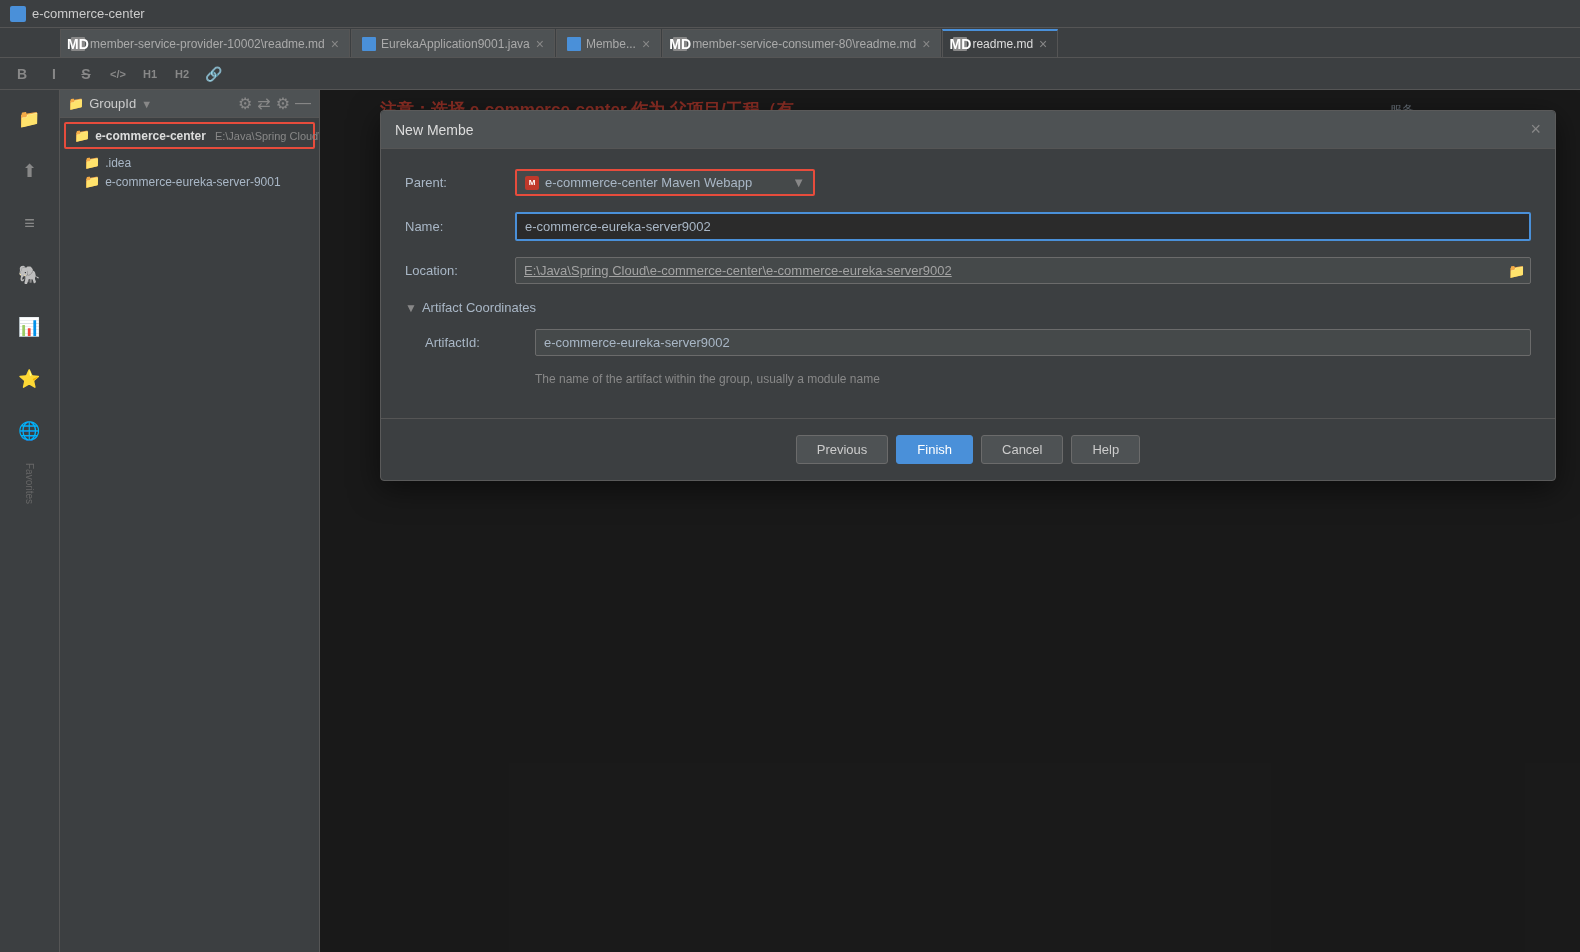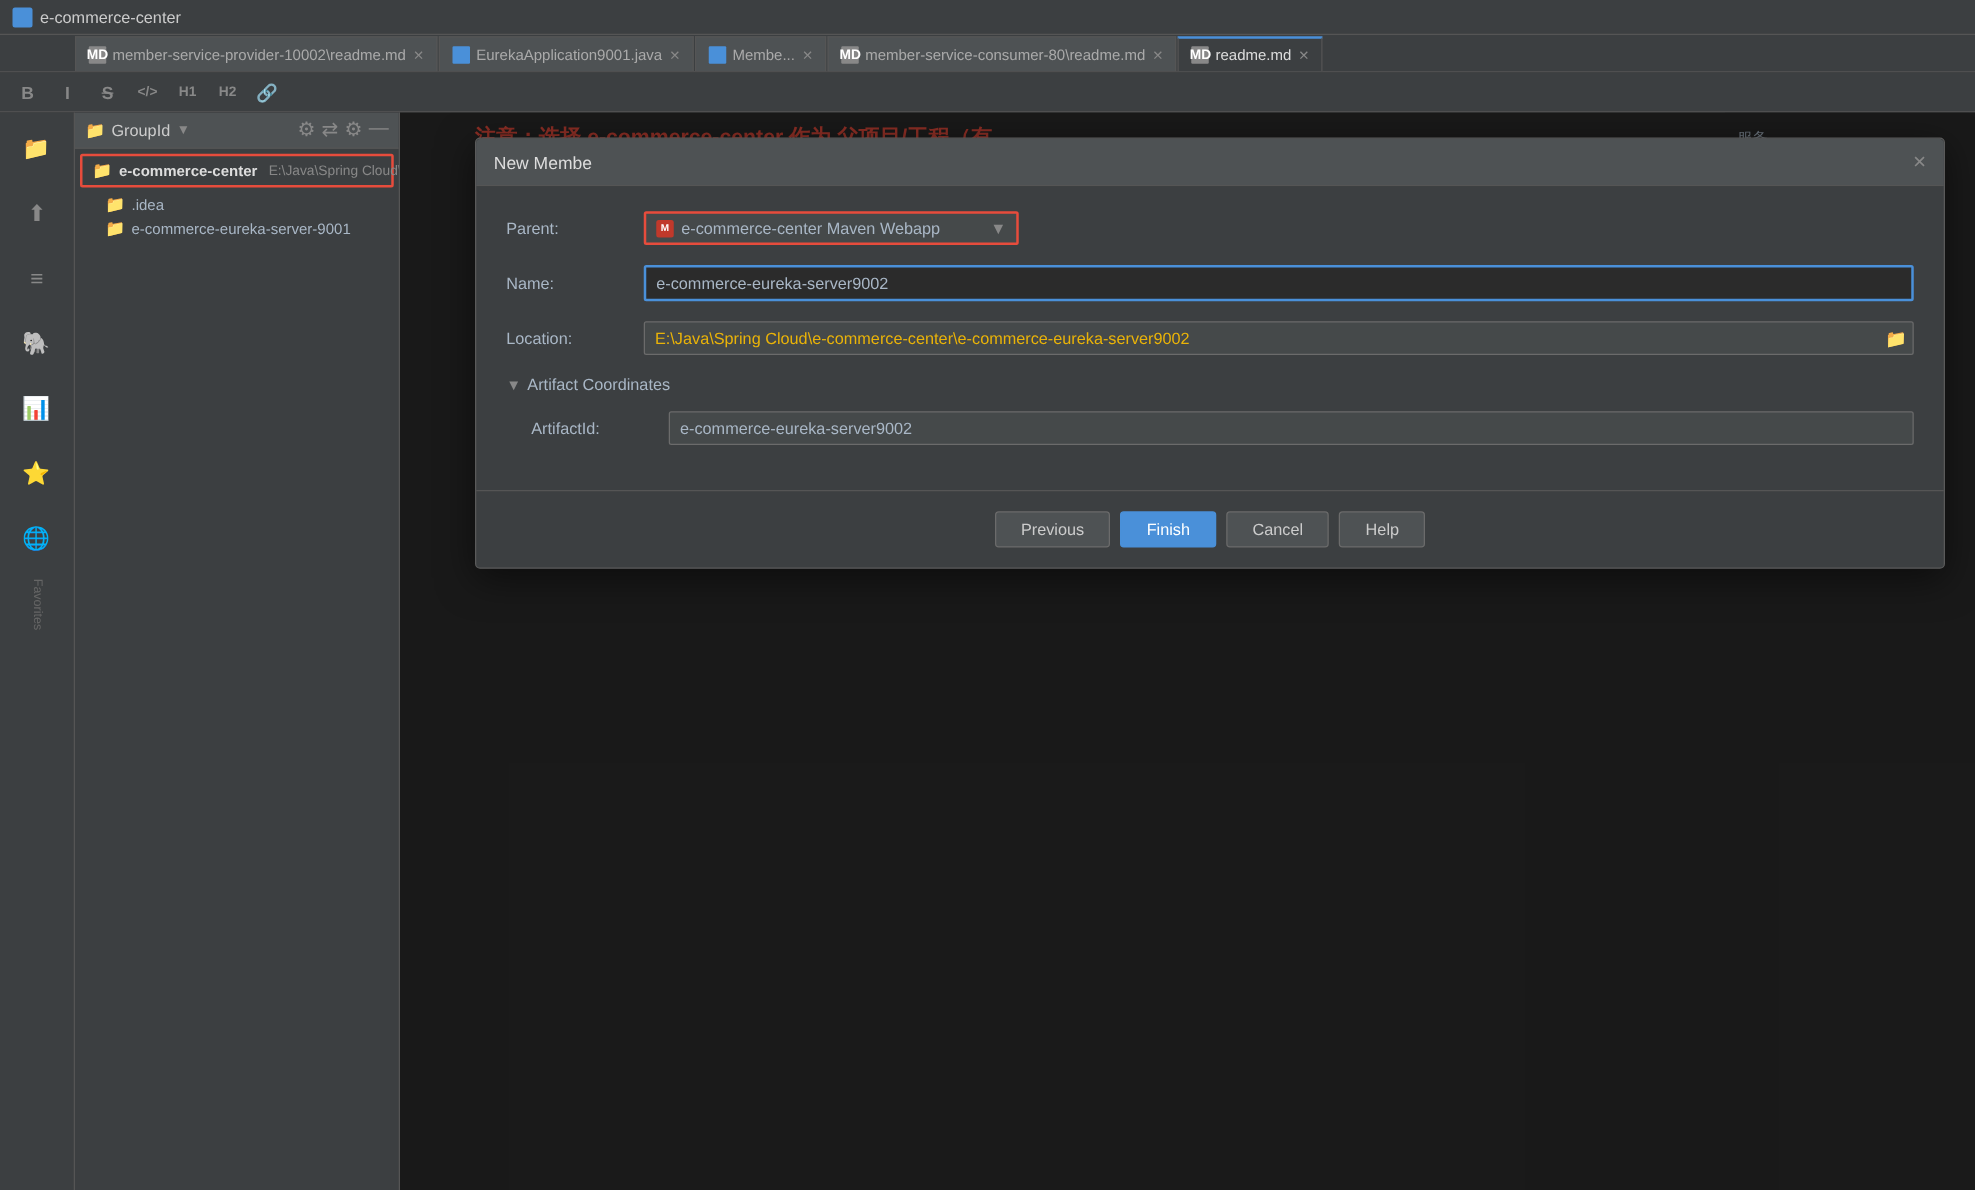--- a/index.html
+++ b/index.html
@@ -47,21 +47,21 @@
     }
     .tab.active {
       background: #3c3f41;
       color: #ddd;
       border-top: 2px solid #4a90d9;
     }
     .tab .tab-icon {
       width: 14px; height: 14px; margin-right: 5px;
       background: #4a90d9; border-radius: 1px; display: inline-block; flex-shrink: 0;
     }
-    .tab .tab-icon.md { background: #888; font-size: 11px; color: #fff; display: flex; align-items: center; justify-content: center; font-weight: bold; }
+    .tab .tab-icon.md { background: #888; font-size: 14px; color: #fff; display: flex; align-items: center; justify-content: center; font-weight: bold; }
     .tab .close-btn {
       margin-left: 6px; color: #888; font-size: 14px; cursor: pointer;
     }
 
     
     .main-layout {
       display: flex;
       height: calc(952px - 28px - 30px - 28px);
       position: relative;
     }
@@ -223,21 +223,21 @@
 
     .sub-form { padding-left: 20px; }
     .hint-text { color: #888; font-size: 12px; margin-top: 4px; margin-left: 110px; margin-bottom: 12px; }
 
     
     .location-row {
       display: flex; align-items: center; flex: 1; position: relative;
     }
     .location-input {
       flex: 1; background: #45494a; border: 1px solid #6b6b6b;
-      color: #eab308; padding: 5px 30px 5px 8px; font-size: 13px; border-radius: 2px; outline: none;
+      color: #a3a3a3; padding: 5px 30px 5px 8px; font-size: 13px; border-radius: 2px; outline: none; text-decoration: underline;
     }
     .location-folder-btn {
       position: absolute; right: 5px; color: #888; cursor: pointer; font-size: 14px;
     }
 
     
     .dialog-footer {
       padding: 16px 24px;
       display: flex; justify-content: center; gap: 8px;
       border-top: 1px solid #555;
@@ -439,20 +439,21 @@
             <span>Artifact Coordinates</span>
           </div>
 
           <div class="sub-form">
 
 
             <div class="form-row">
               <span class="form-label">ArtifactId:</span>
               <input class="form-input" type="text" value="e-commerce-eureka-server9002" style="">
             </div>
+            <div class="hint-text">The name of the artifact within the group, usually a module name</div>
 
 
           </div>
         </div>
 
         <div class="dialog-footer">
           <button class="btn btn-default">Previous</button>
           <button class="btn btn-primary">Finish</button>
           <button class="btn btn-default">Cancel</button>
           <button class="btn btn-default">Help</button>

